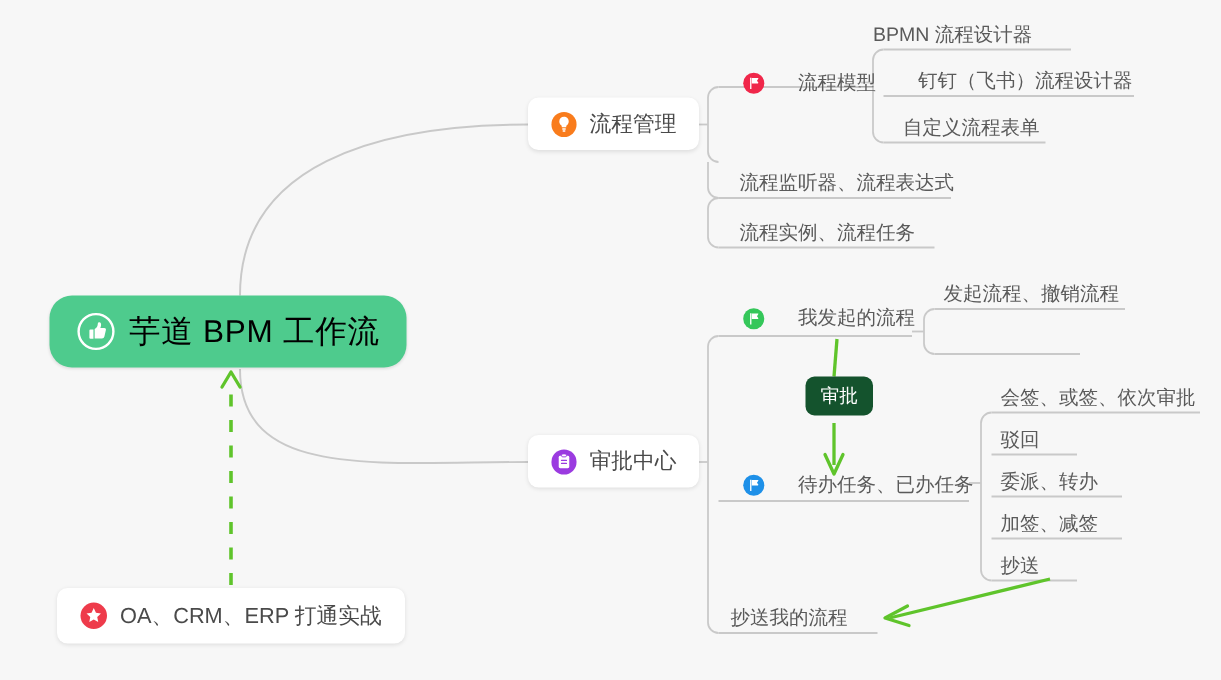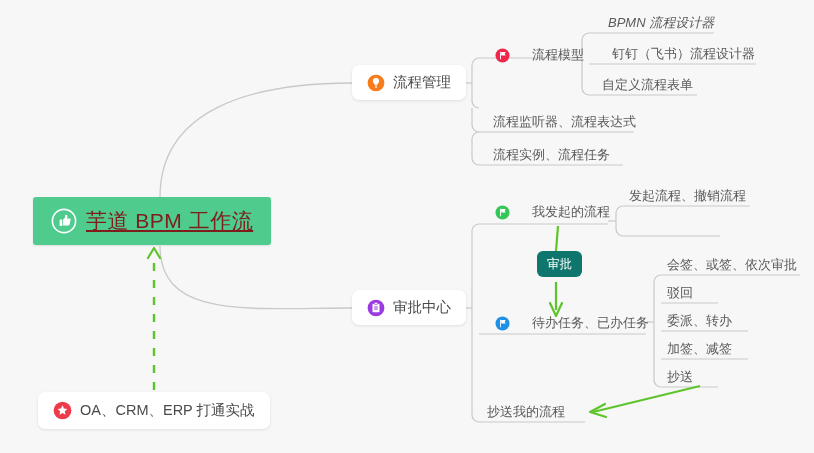--- a/index.html
+++ b/index.html
@@ -31,28 +31,27 @@
     position: absolute;
     box-sizing: border-box;
     white-space: nowrap;
     display: flex;
     align-items: center;
   }
 
   
   .root-node {
     background: #4ECB8D;
-    border-radius: 3px;
+    border-radius: 15px;
     padding: 0 18px;
     height: 48px;
-    color: #7f1d1d;
+    color: #000000;
     font-size: 21px;
     letter-spacing: 0.5px;
     box-shadow: 0 1px 2px rgba(0,0,0,0.10);
-    text-decoration: underline;
   }
   .root-node .label { margin-left: 9px; }
 
   
   .card-node {
     background: #ffffff;
     border-radius: 7px;
     padding: 0 15px;
     height: 35px;
     color: #4a4a4a;
@@ -66,21 +65,21 @@
     color: #5a5a5a;
     font-size: 13px;
     height: 26px;
     padding: 0 4px;
   }
   .plain-node .label { margin-left: 22px; }
   .plain-node.no-icon .label { margin-left: 0; }
 
   
   .tag-node {
-    background: #0f766e;
+    background: #14532d;
     border-radius: 6px;
     color: #ffffff;
     font-size: 12.5px;
     height: 26px;
     padding: 0 10px;
     justify-content: center;
   }
 
   
   .icon {
@@ -184,21 +183,21 @@
     <span class="icon">
       <svg width="15" height="15" viewBox="0 0 16 16">
         <circle cx="8" cy="8" r="7.5" fill="#F0274A"></circle>
         <path d="M5.4 4.0h0.95v8.0H5.4z" fill="#ffffff"></path>
         <path d="M6.6 4.3h4.3c0.35 0 0.5 0.3 0.3 0.55L10.3 6.2l0.9 1.35c0.2 0.26 0.05 0.56-0.3 0.56H6.6z" fill="#ffffff"></path>
       </svg>
     </span>
     <span class="label">流程模型</span>
   </div>
 
-  <div class="node plain-node no-icon" style="left:604px; top:10px;font-style:italic;">
+  <div class="node plain-node no-icon" style="left:578px; top:10px;">
     <span class="label">BPMN 流程设计器</span>
   </div>
   <div class="node plain-node no-icon" style="left:608px; top:41px;">
     <span class="label">钉钉（飞书）流程设计器</span>
   </div>
   <div class="node plain-node no-icon" style="left:598px; top:72px;">
     <span class="label">自定义流程表单</span>
   </div>
 
   <div class="node plain-node no-icon" style="left:489px; top:109px;">

